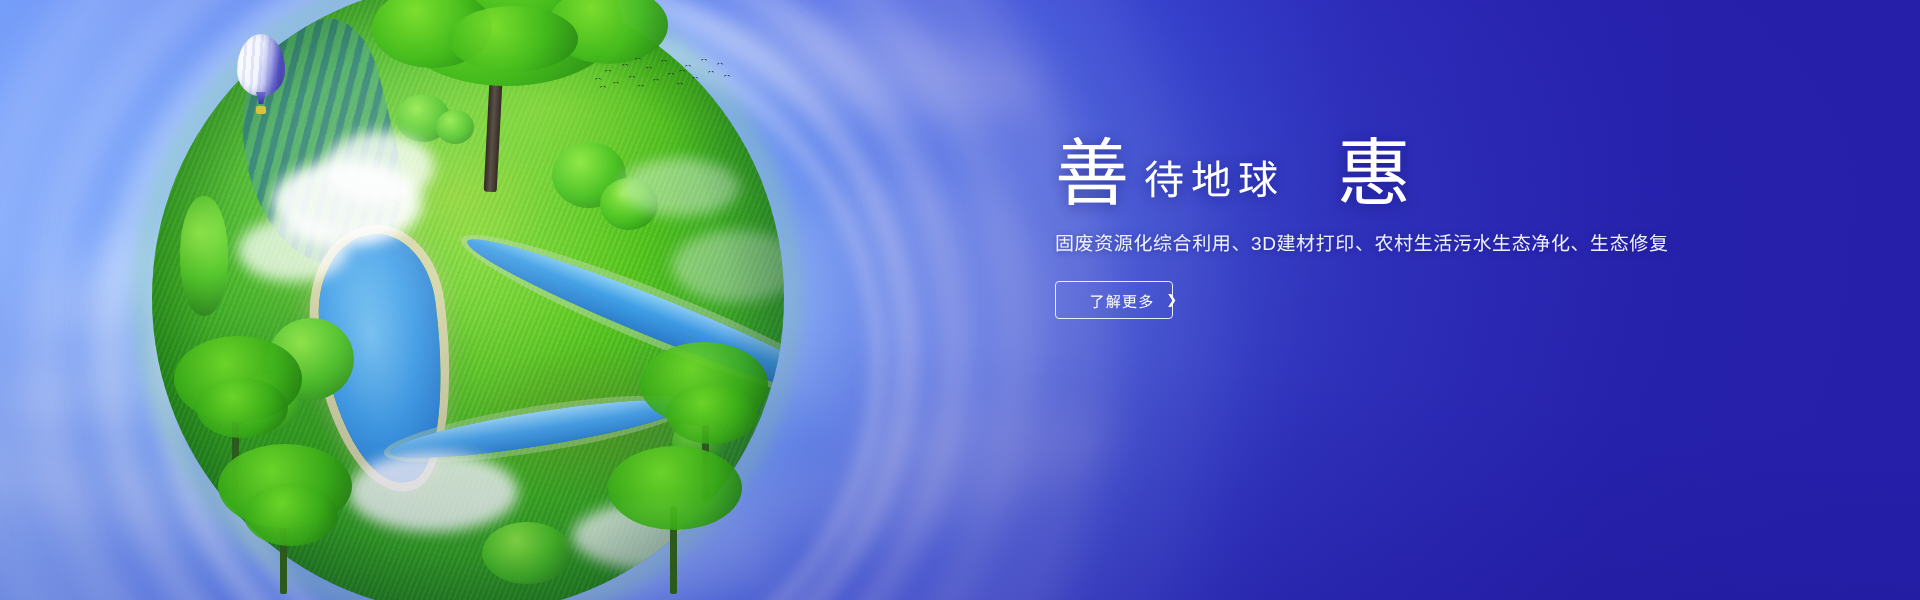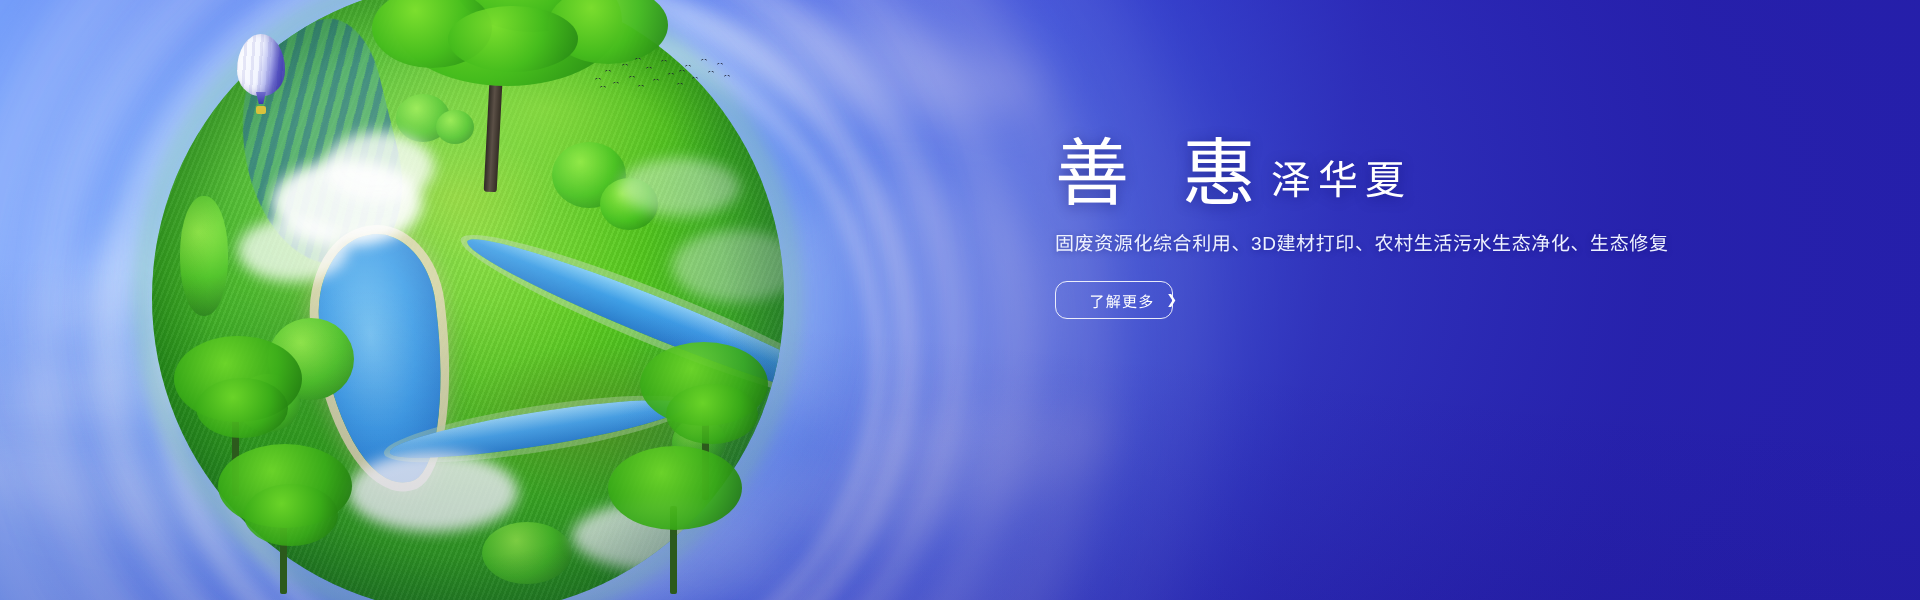--- a/index.html
+++ b/index.html
@@ -302,21 +302,21 @@
   }
   .cta{
     margin-top:26px;
     display:inline-flex;
     align-items:center;
     justify-content:center;
     gap:12px;
     width:118px;
     height:38px;
     border:1px solid rgba(255,255,255,.88);
-    border-radius:12px;
+    border-radius:4px;
     color:#ffffff;
     font-size:15px;
     letter-spacing:1.2px;
     background:transparent;
     cursor:pointer;
     text-decoration:none;
     white-space:nowrap;
     padding-left:40px;
   }
   .cta .chev{font-size:13px; position:relative; top:-1px;}
@@ -433,23 +433,23 @@
     <div class="bird" style="left:88px; top:18px;"></div>
   </div>
 
   <div class="sky-right-wash"></div>
   <div class="sky-bottom-shade"></div>
 
   <div class="content">
 
     <div class="headline">
       <span class="hl-big">善</span>
+      <span class="hl-small">待地球</span>
       <span class="hl-gap"></span>
       <span class="hl-big">惠</span>
-      <span class="hl-small">泽华夏</span>
     </div>
 
 
     <div class="descline">固废资源化综合利用、3D建材打印、农村生活污水生态净化、生态修复</div>
 
     <a class="cta" href="#">
       <span>了解更多</span>
       <span class="chev">❯</span>
     </a>
 

